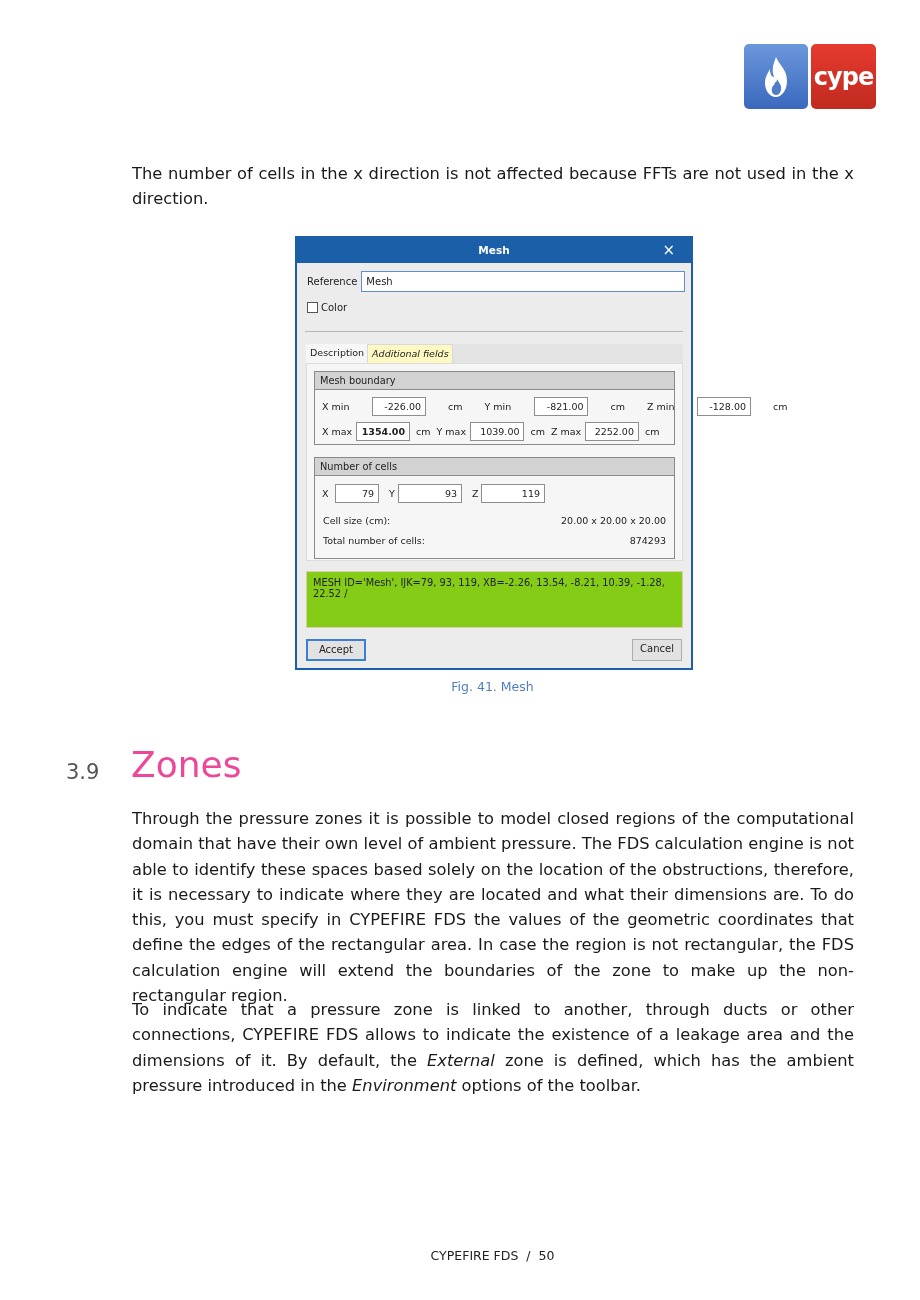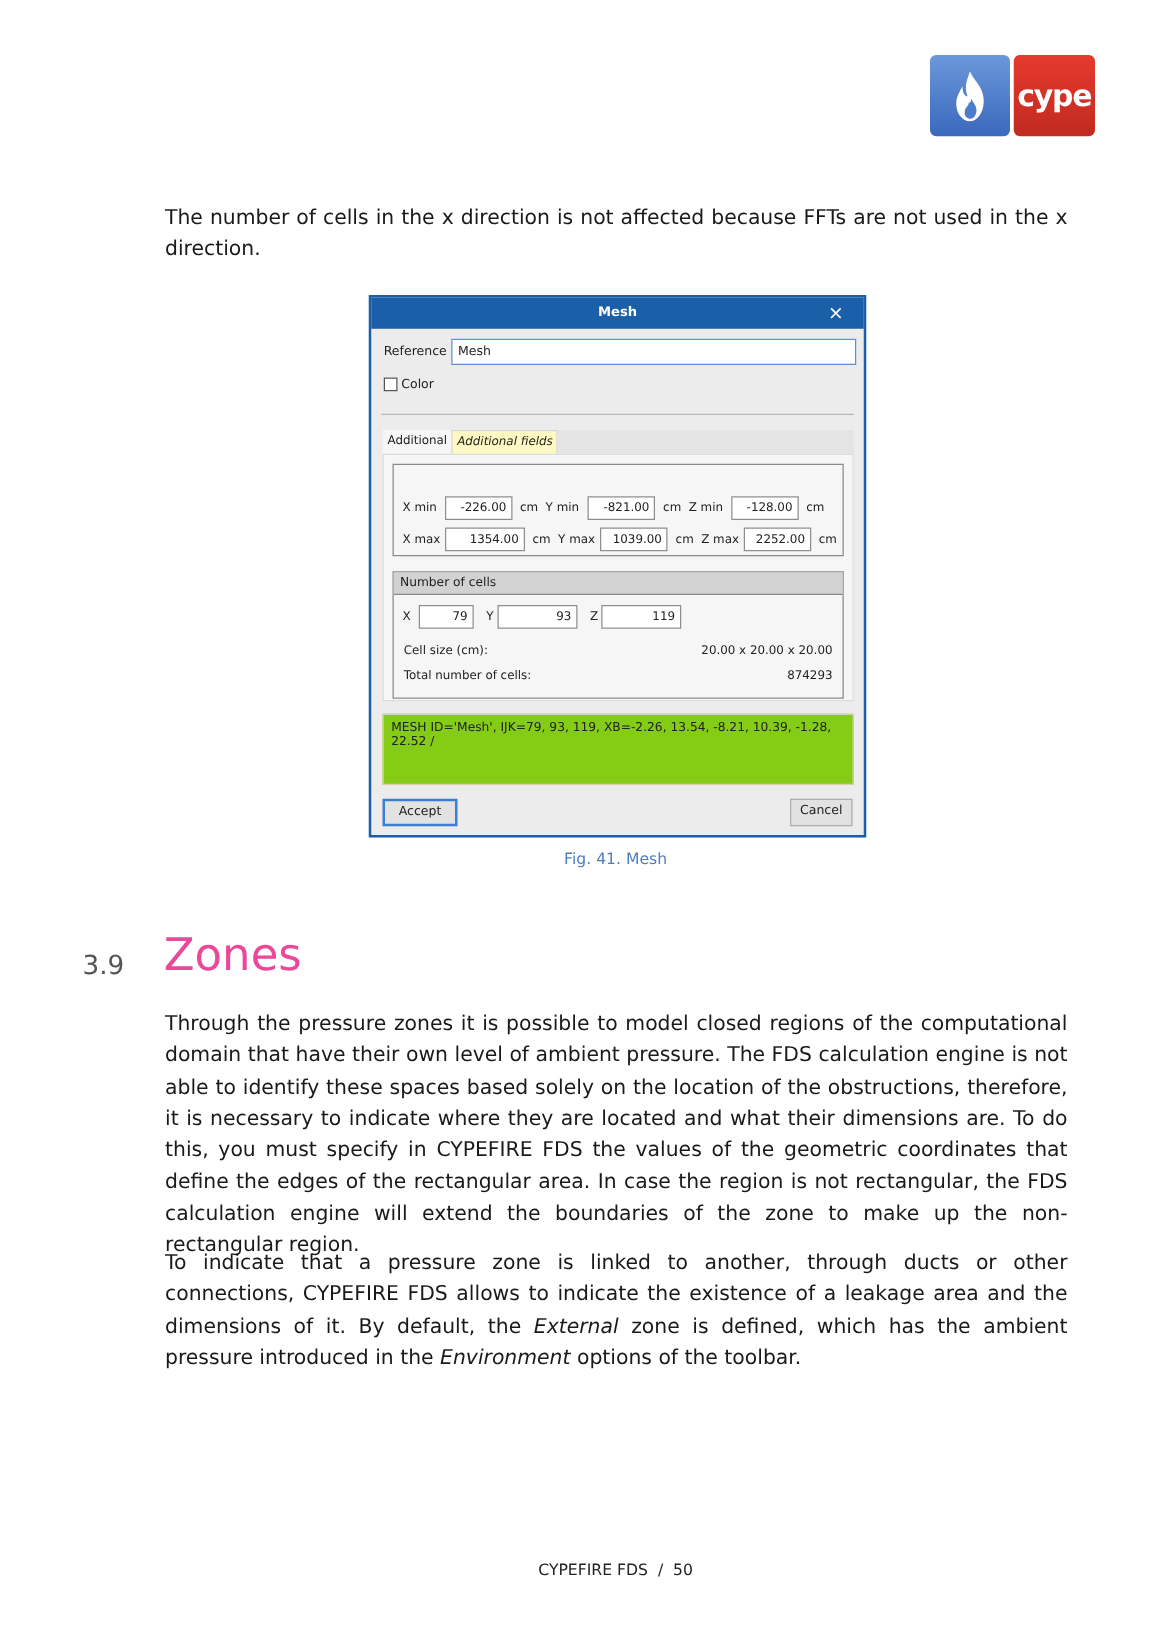--- a/index.html
+++ b/index.html
@@ -78,41 +78,42 @@
   </div>
 
   <div class="color-row">
     <div class="checkbox"></div>
     <span>Color</span>
   </div>
 
   <div class="sep"></div>
 
   <div class="tabs">
-    <div class="tab active">Additional</div>
+    <div class="tab active">Description</div>
     <div class="tab inactive">Additional fields</div>
   </div>
 
   <div class="tab-panel">
 
     <div class="group" style="top:7px; height:74px;">
-      <div class="brow" style="left:7px; top:25px;">
+      <div class="group-head">Mesh boundary</div>
+      <div class="brow" style="left:7px; top:25px;gap:16px;">
         <span style="width:34px;">X min</span>
         <div class="num" style="width:54px;">-226.00</div>
         <span class="unit">cm</span>
         <span style="width:34px;">Y min</span>
         <div class="num" style="width:54px;">-821.00</div>
         <span class="unit">cm</span>
         <span style="width:34px;">Z min</span>
         <div class="num" style="width:54px;">-128.00</div>
         <span class="unit">cm</span>
       </div>
       <div class="brow" style="left:7px; top:50px;">
         <span style="width:34px;">X max</span>
-        <div class="num" style="width:64px;">1354.00</div>
+        <div class="num" style="width:54px;font-weight:bold;">1354.00</div>
         <span class="unit">cm</span>
         <span style="width:34px;">Y max</span>
         <div class="num" style="width:54px;">1039.00</div>
         <span class="unit">cm</span>
         <span style="width:34px;">Z max</span>
         <div class="num" style="width:54px;">2252.00</div>
         <span class="unit">cm</span>
       </div>
     </div>
 

